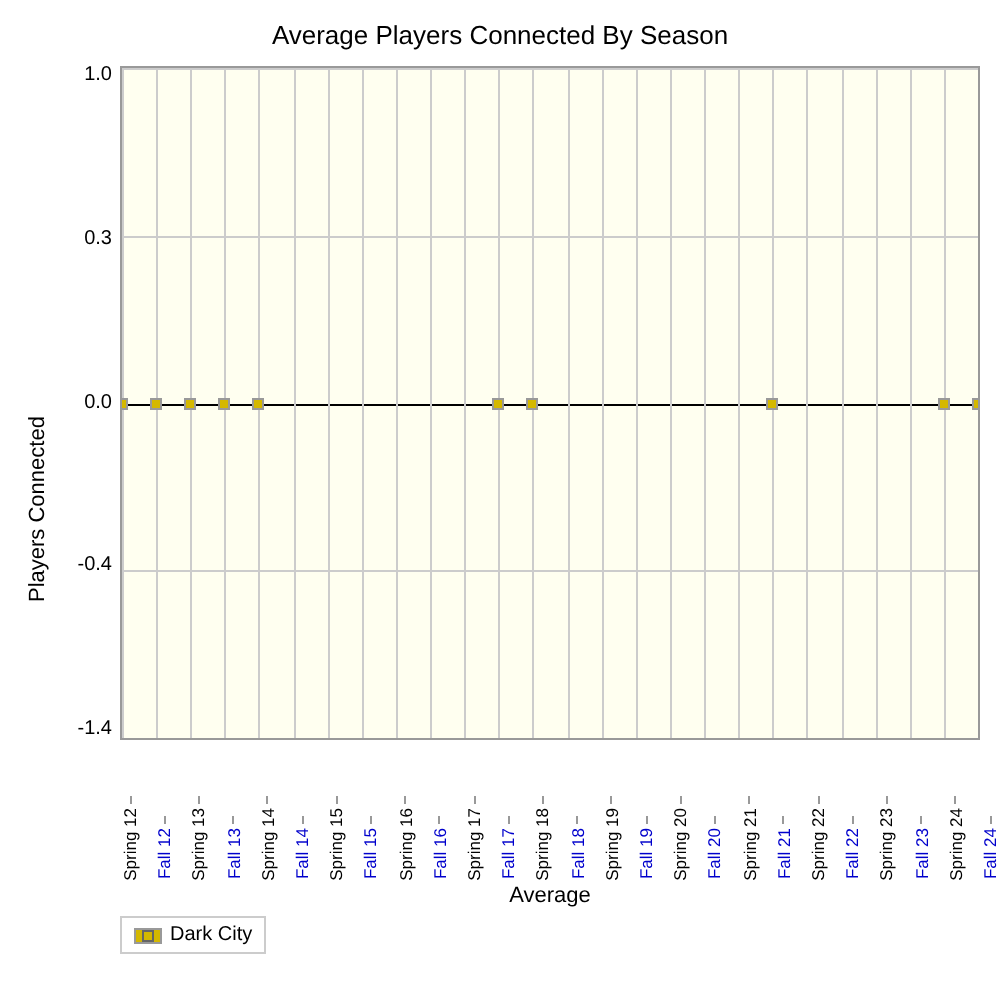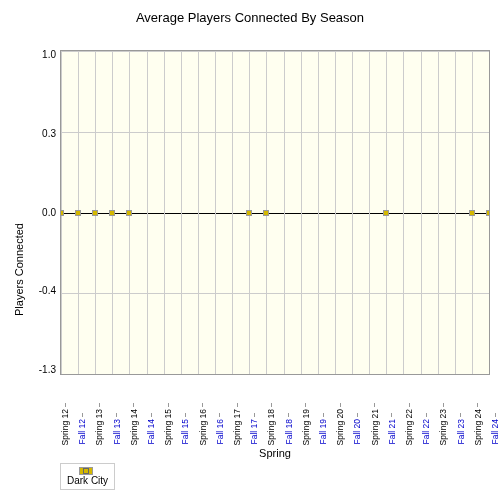--- a/index.html
+++ b/index.html
@@ -10,22 +10,21 @@
       font-family: Arial, sans-serif;
       font-size: 11px;
     }
     .chart-container {
       width: 500px;
       height: 500px;
       background: #fff;
       display: flex;
       flex-direction: column;
       align-items: center;
-      padding: 10px 10px 10px 10px;
-      gap: 17px;
+      padding: 10px 10px 23px 10px;
     }
     .chart-title {
       font-size: 13px;
       font-weight: normal;
       text-align: center;
       margin-bottom: 8px;
       color: #000;
     }
     .chart-body {
       display: flex;
@@ -139,21 +138,21 @@
     .x-tick.blue span { color: #0000cc; }
     .x-axis-label {
       text-align: center;
       font-size: 11px;
       color: #000;
       margin-top: 2px;
       margin-left: 30px;
     }
     .legend-area {
       display: flex;
-      flex-direction: column;
+      flex-direction: row;
       align-items: center;
       margin-top: 4px;
       margin-left: 30px;
       border: 1px solid #ccc;
       padding: 3px 6px;
       background: #fff;
       align-self: flex-start;
     }
     .legend-icon {
       width: 14px;
@@ -185,21 +184,21 @@
   <div class="chart-body">
     <div class="y-axis-label">Players Connected</div>
 
     <div class="chart-with-axes">
       <div class="plot-area-row">
         <div class="y-ticks">
           <div class="y-tick">1.0</div>
           <div class="y-tick">0.3</div>
           <div class="y-tick">0.0</div>
           <div class="y-tick">-0.4</div>
-          <div class="y-tick">-1.3</div>
+          <div class="y-tick">-1.4</div>
         </div>
         <div class="plot-area" id="plot-area">
 
           <div class="grid-h" style="top:0%"></div>
           <div class="grid-h" style="top:25%"></div>
           <div class="zero-line" style="top:50%"></div>
           <div class="grid-h" style="top:75%"></div>
           <div class="grid-h" style="top:100%"></div>
 
         <div class="grid-v" style="left: 0%;"></div>
@@ -343,21 +342,21 @@
               <div class="x-tick-line"></div>
               <span>Spring 24</span>
             </div>
             <div class="x-tick blue" style="left: 100%;">
               <div class="x-tick-line"></div>
               <span>Fall 24</span>
             </div>
           </div>
       </div>
 
-      <div class="x-axis-label">Spring</div>
+      <div class="x-axis-label">Average</div>
 
       <div class="legend-area">
         <div class="legend-icon">
           <div class="legend-icon-inner"></div>
         </div>
         <span class="legend-label">Dark City</span>
       </div>
     </div>
   </div>
 </div>

